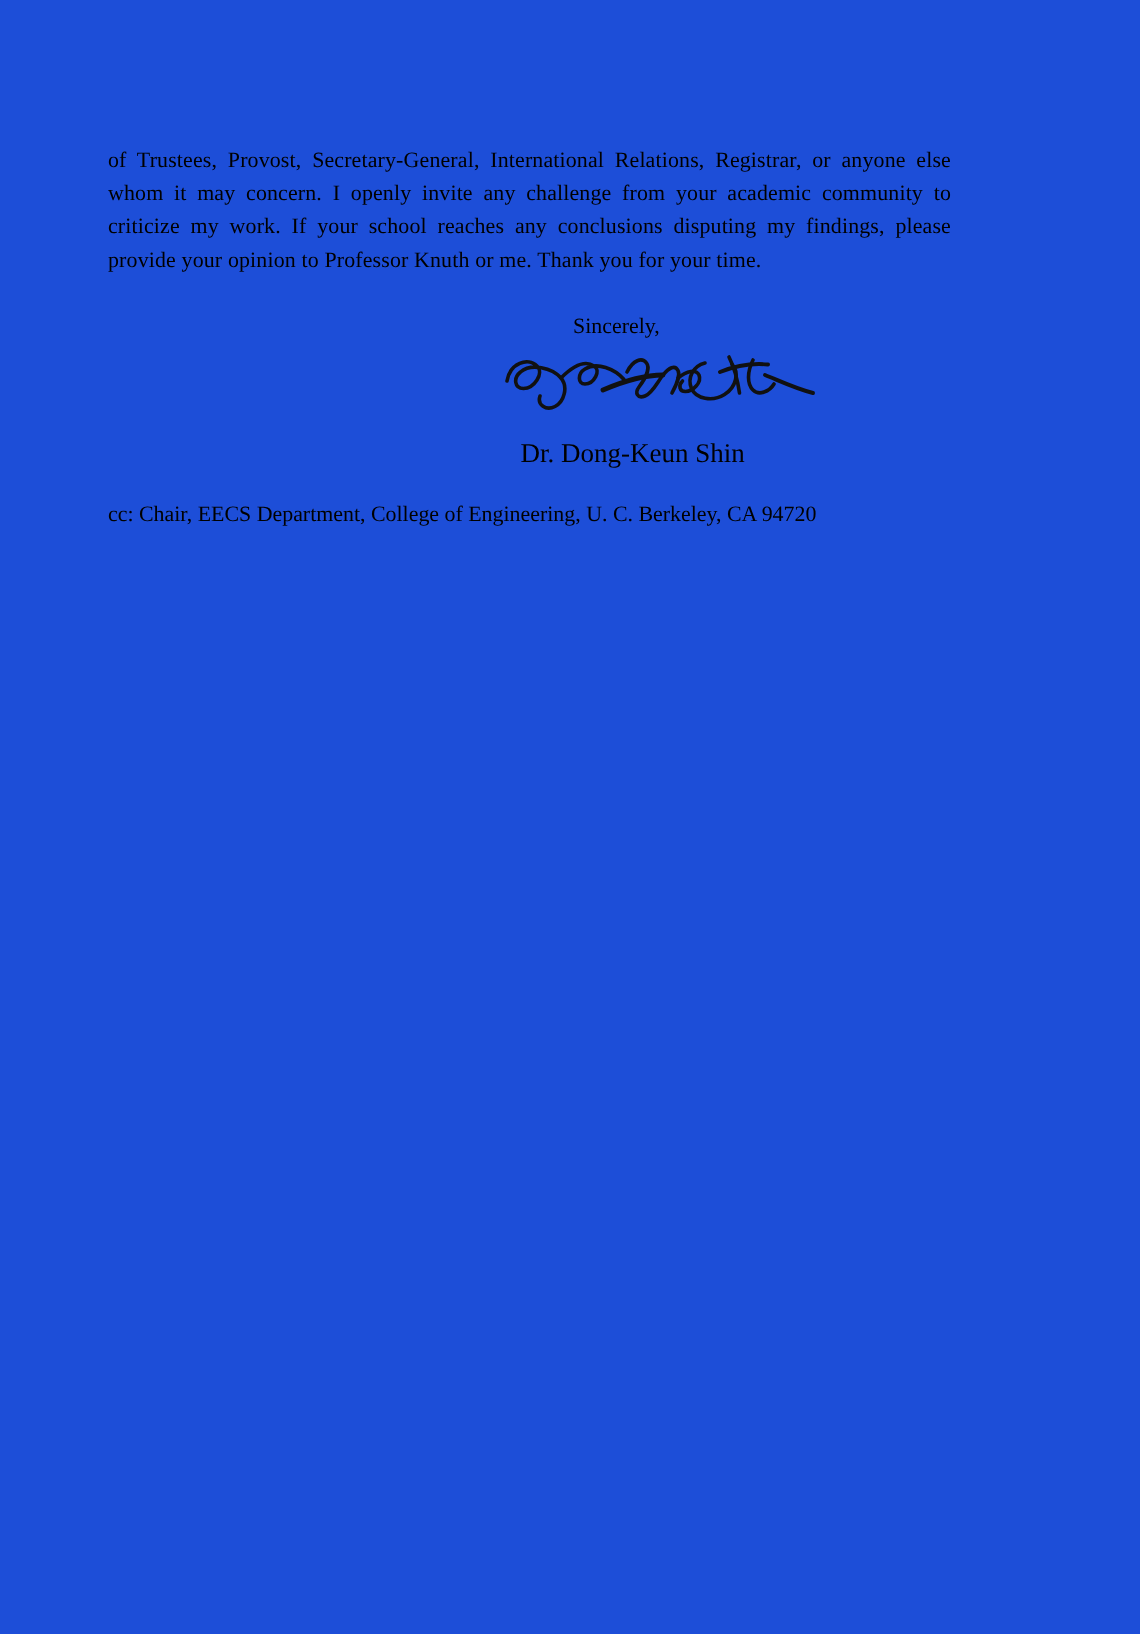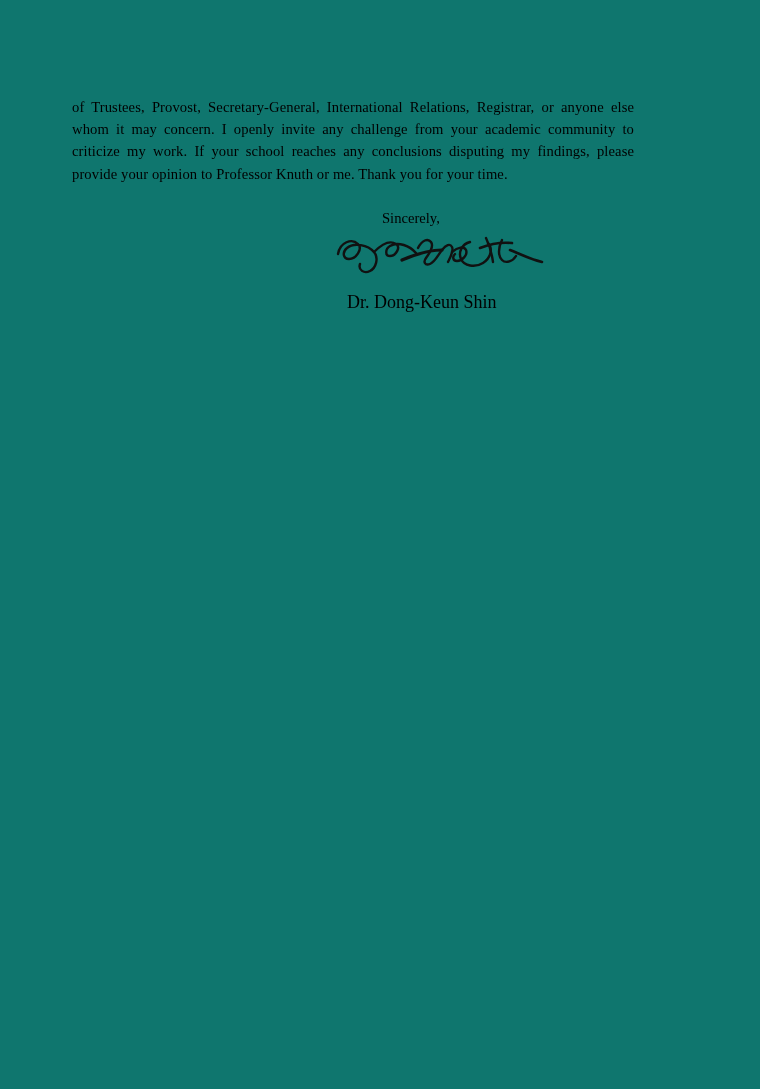--- a/index.html
+++ b/index.html
@@ -11,21 +11,21 @@
     width: 760px;
     height: 1089px;
     position: relative;
     font-family: "Liberation Serif", serif;
     color: #000000;
     overflow: hidden;
   }
   .page {
     position: absolute;
     inset: 0;
-    background: #0f766e;
+    background: #1d4ed8;
   }
   .letter-body {
     position: absolute;
     left: 72px;
     top: 96px;
     width: 562px;
   }
   .para {
     font-size: 14.6px;
     line-height: 1.52;
@@ -98,14 +98,15 @@
         <path d="M156,10 C160,18 162,27 163,34" stroke-width="2.4"></path>
         <path d="M150,20 C160,16 172,14 182,15" stroke-width="2.6"></path>
         <path d="M172,12 C168,20 168,28 172,32 C176,36 183,33 186,28" stroke-width="2.4"></path>
         <path d="M180,22 C190,26 200,31 212,34" stroke-width="2.6"></path>
       </g>
     </svg>
   </div>
 
   <div class="signer-name">Dr. Dong-Keun Shin</div>
 
+  <div class="cc-line">cc: Chair, EECS Department, College of Engineering, U. C. Berkeley, CA 94720</div>
 
 </div>
 
 </body></html>

